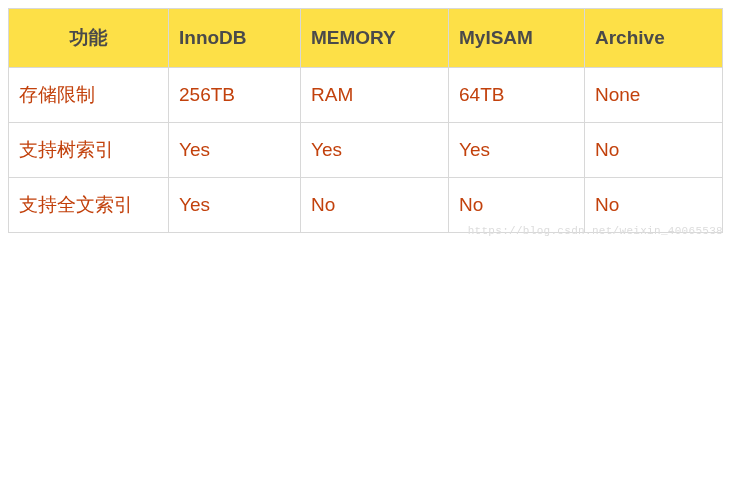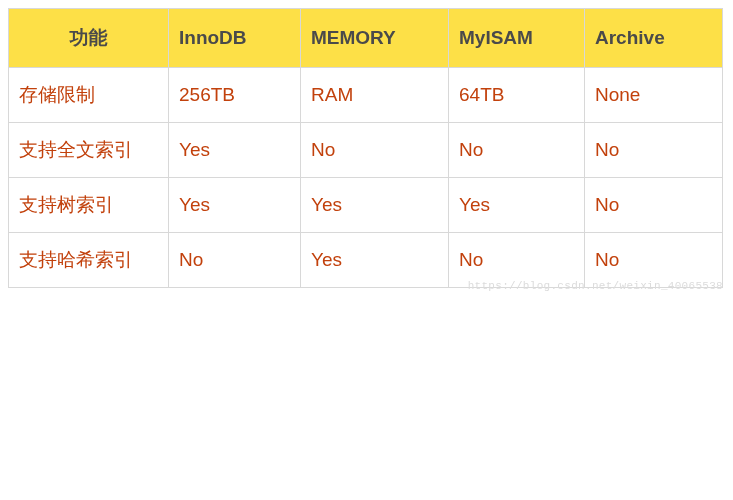--- a/index.html
+++ b/index.html
@@ -73,36 +73,29 @@
   </thead>
   <tbody>
     <tr>
       <td>存储限制</td>
       <td>256TB</td>
       <td>RAM</td>
       <td>64TB</td>
       <td>None</td>
     </tr>
     <tr>
-      <td>支持全文索引</td>
-      <td>Yes</td>
-      <td>No</td>
-      <td>No</td>
-      <td>No</td>
-    </tr>
-    <tr>
       <td>支持树索引</td>
       <td>Yes</td>
       <td>Yes</td>
       <td>Yes</td>
       <td>No</td>
     </tr>
     <tr>
-      <td>支持哈希索引</td>
+      <td>支持全文索引</td>
+      <td>Yes</td>
       <td>No</td>
-      <td>Yes</td>
       <td>No</td>
       <td>No</td>
     </tr>
   </tbody>
 </table>
 
 <div class="watermark">https://blog.csdn.net/weixin_40065538</div>
 
 </body></html>

